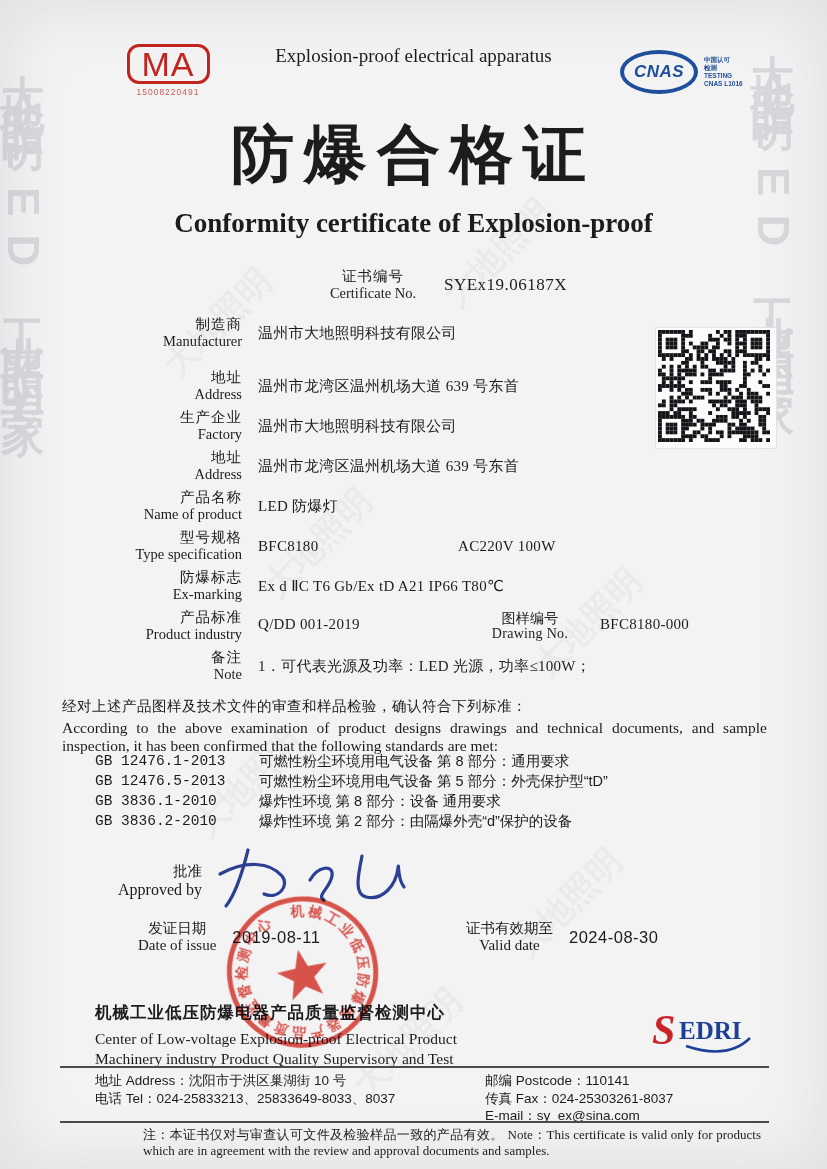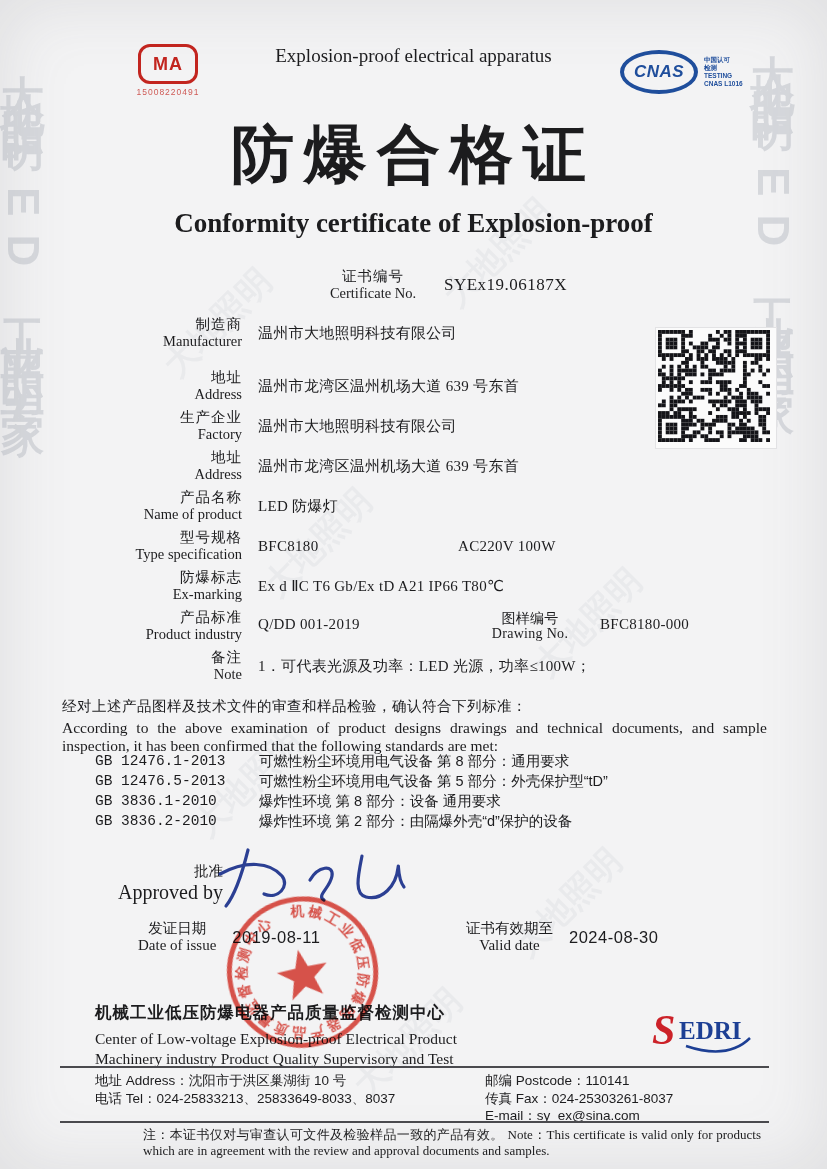--- a/index.html
+++ b/index.html
@@ -8,21 +8,21 @@
         box-shadow:inset 0 0 70px rgba(90,90,100,.14);color:#1c1c1e;}
   .serif{font-family:"Liberation Serif",serif;}
   
   .wm{position:absolute;color:#9aa0ac;pointer-events:none;z-index:0;user-select:none;}
   .wm-side{writing-mode:vertical-rl;font-size:44px;font-weight:bold;letter-spacing:18px;opacity:.32;}
   .wm-faint{font-size:34px;font-weight:bold;opacity:.10;transform:rotate(-45deg);white-space:nowrap;}
   .content{position:relative;z-index:1;}
   
   .cma-box{position:absolute;left:120px;top:44px;width:96px;text-align:center;}
   .cma-rect{display:inline-block;border:3px solid #c2251f;border-radius:12px;padding:2px 12px;
-            color:#c2251f;font-weight:bold;font-size:18px;letter-spacing:1px;line-height:30px;}
+            color:#c2251f;font-weight:normal;font-size:34px;letter-spacing:1px;line-height:30px;}
   .cma-num{color:#c2251f;font-size:8.5px;letter-spacing:1px;margin-top:3px;opacity:.75;}
   .hdr-center{position:absolute;left:0;right:0;top:42px;text-align:center;}
   .hdr-zh{font-size:21px;font-weight:bold;letter-spacing:3px;}
   .hdr-en{font-size:19px;margin-top:3px;}
   .cnas{position:absolute;left:620px;top:50px;display:flex;align-items:center;gap:6px;}
   .cnas-oval{border:4px solid #1f4e9c;border-radius:50%;width:70px;height:36px;display:flex;
              align-items:center;justify-content:center;color:#1f4e9c;font-weight:bold;
              font-style:italic;font-size:17px;letter-spacing:.5px;}
   .cnas-side{color:#1f4e9c;font-size:6.5px;line-height:8px;font-weight:bold;}
   
@@ -53,21 +53,21 @@
   
   .statement{position:absolute;left:62px;right:60px;top:697px;}
   .statement .zh{font-size:14.5px;letter-spacing:.5px;}
   .statement .en{font-size:15.5px;text-align:justify;line-height:18px;margin-top:3px;}
   .std{position:absolute;left:95px;right:60px;display:flex;font-size:14.5px;line-height:17px;}
   .std .code{width:150px;font-family:Liberation Mono, monospace;}
   .std .desc{margin-left:14px;}
   
   .approve{position:absolute;left:118px;top:862px;}
   .approve .zh{display:block;font-size:14.5px;text-align:right;}
-  .approve .en{display:block;font-size:20px;}
+  .approve .en{display:block;font-size:16px;}
   .sig{position:absolute;left:212px;top:840px;z-index:2;}
   .dateblk{position:absolute;display:flex;align-items:center;}
   .dateblk .lblb2{text-align:center;line-height:17px;}
   .dateblk .zh{display:block;font-size:14.5px;}
   .dateblk .en{display:block;font-size:15px;font-family:"Liberation Serif",serif;}
   .dateblk .dval{margin-left:16px;font-size:16.5px;letter-spacing:.5px;}
   .stamp{position:absolute;left:224px;top:893px;z-index:3;opacity:.88;mix-blend-mode:multiply;
          transform:rotate(-12deg);}
   
   .issuer{position:absolute;left:95px;top:1002px;}

